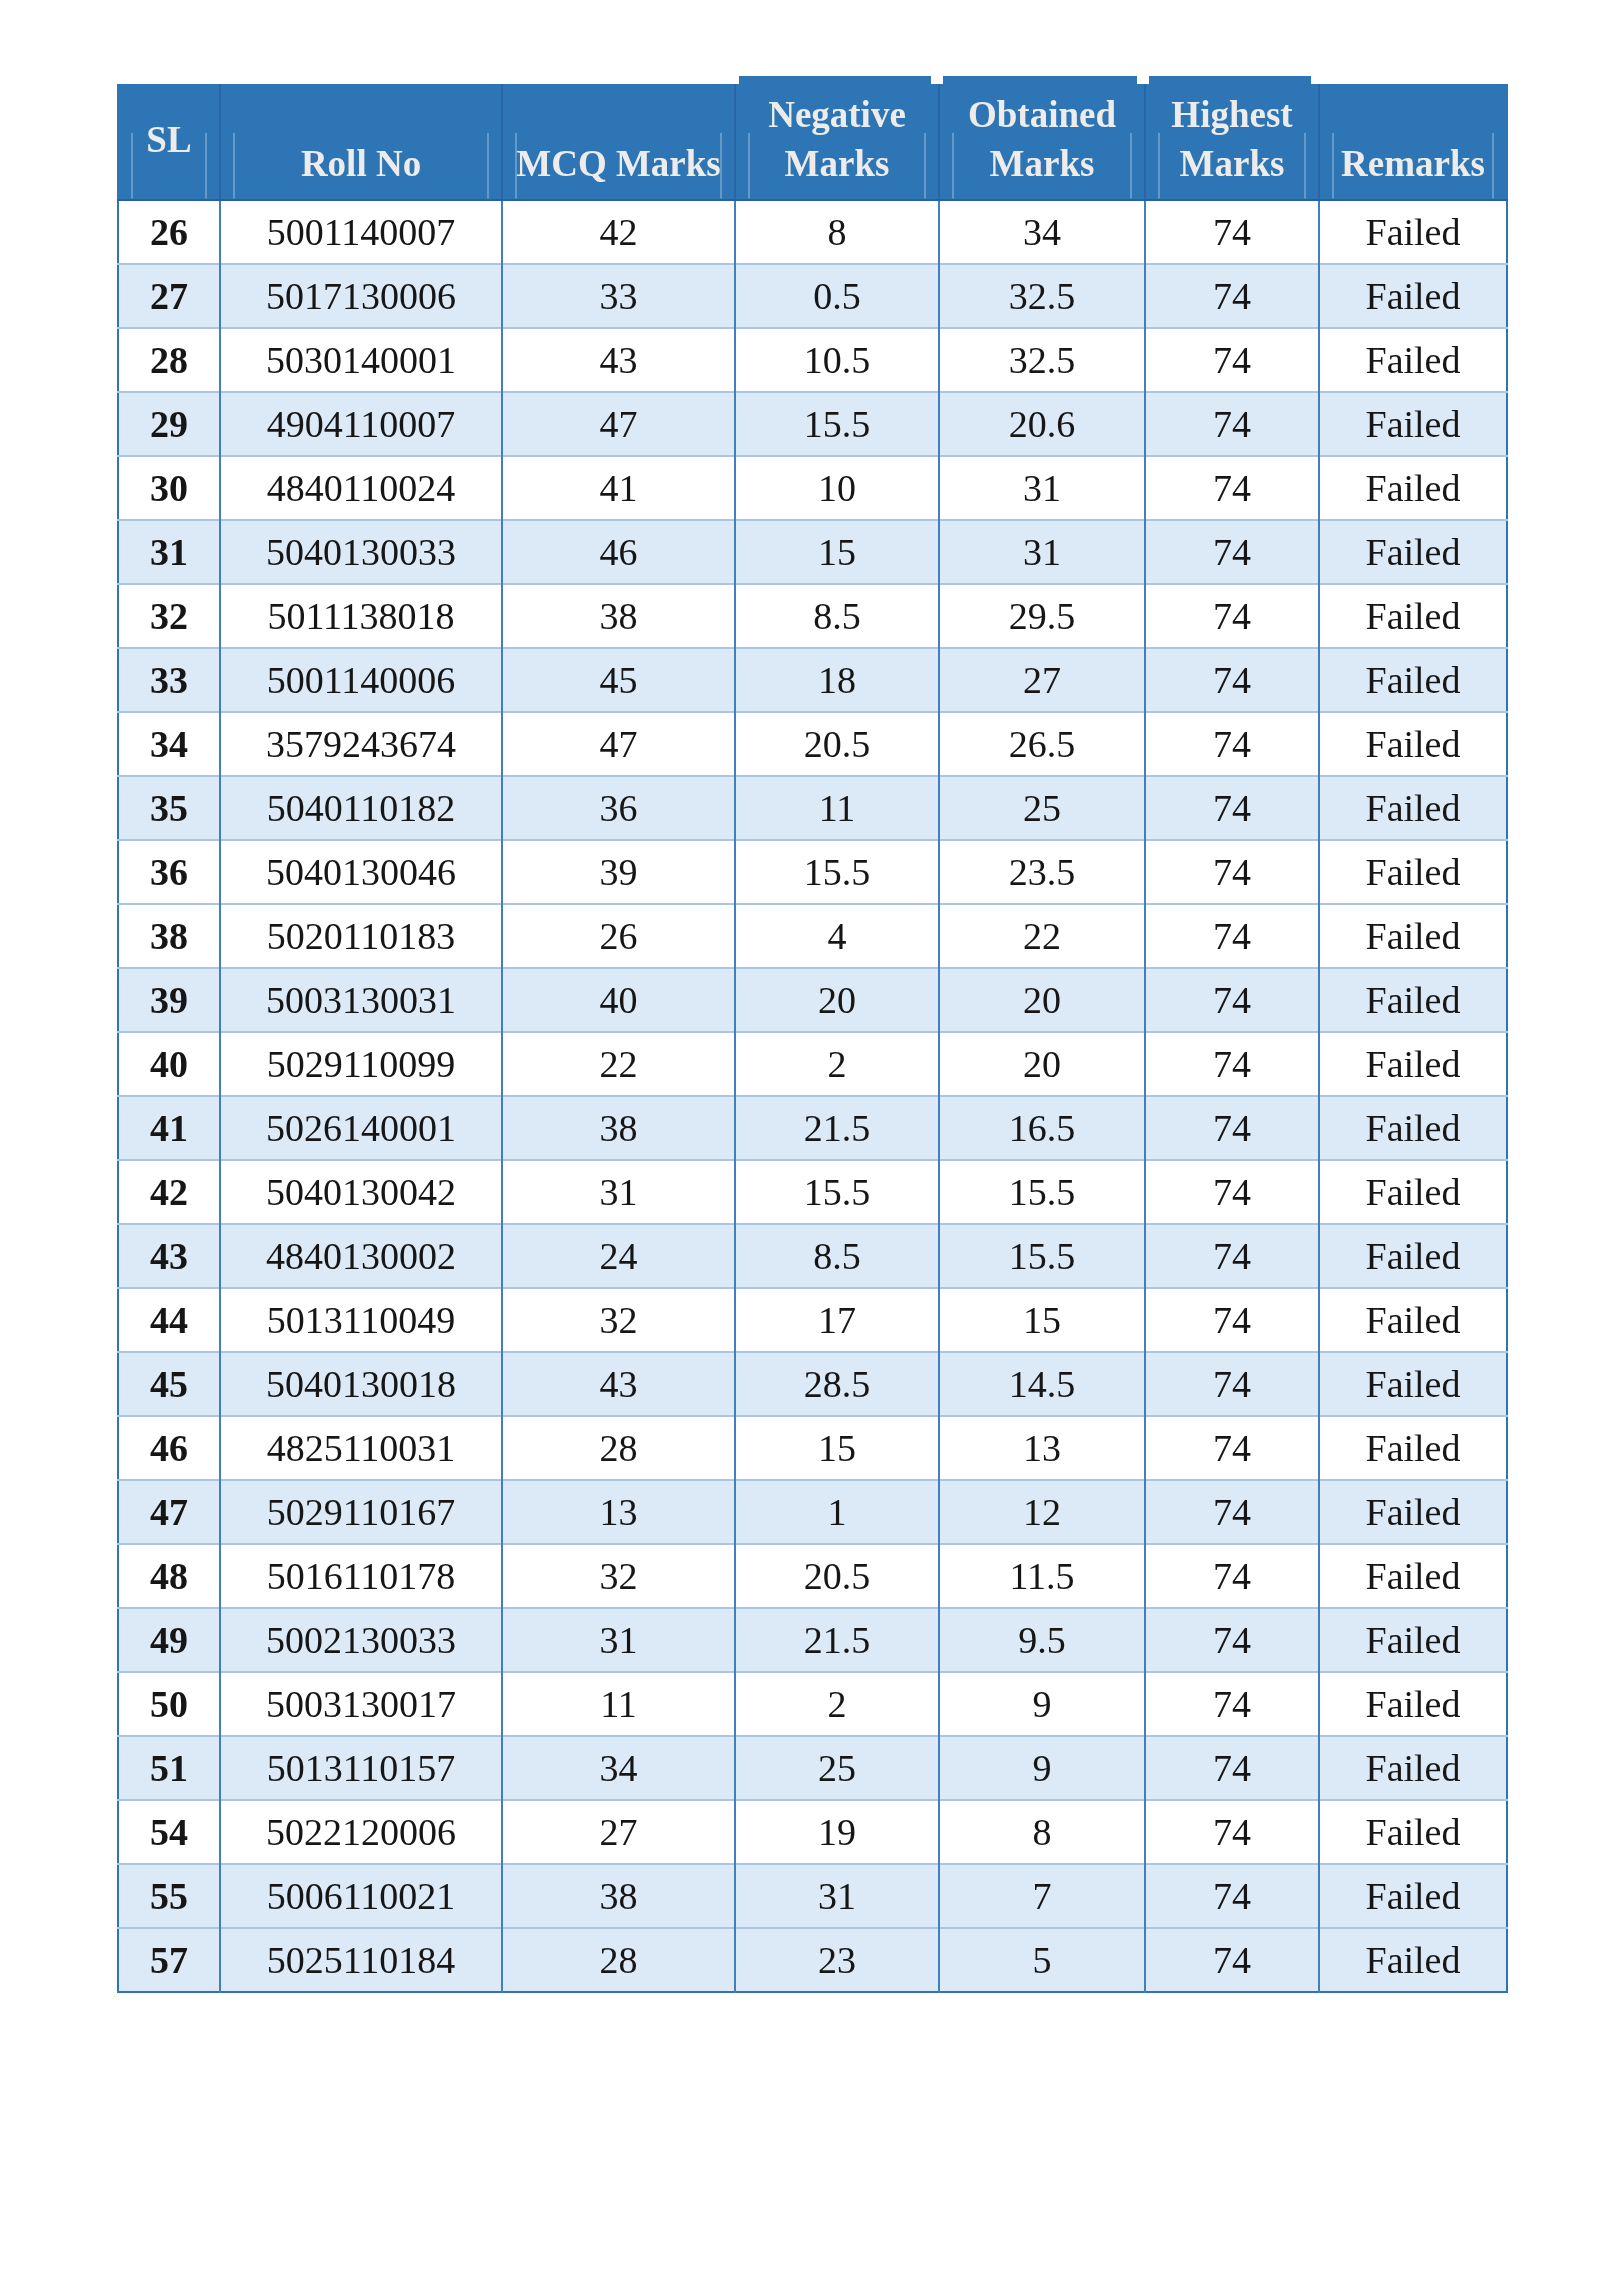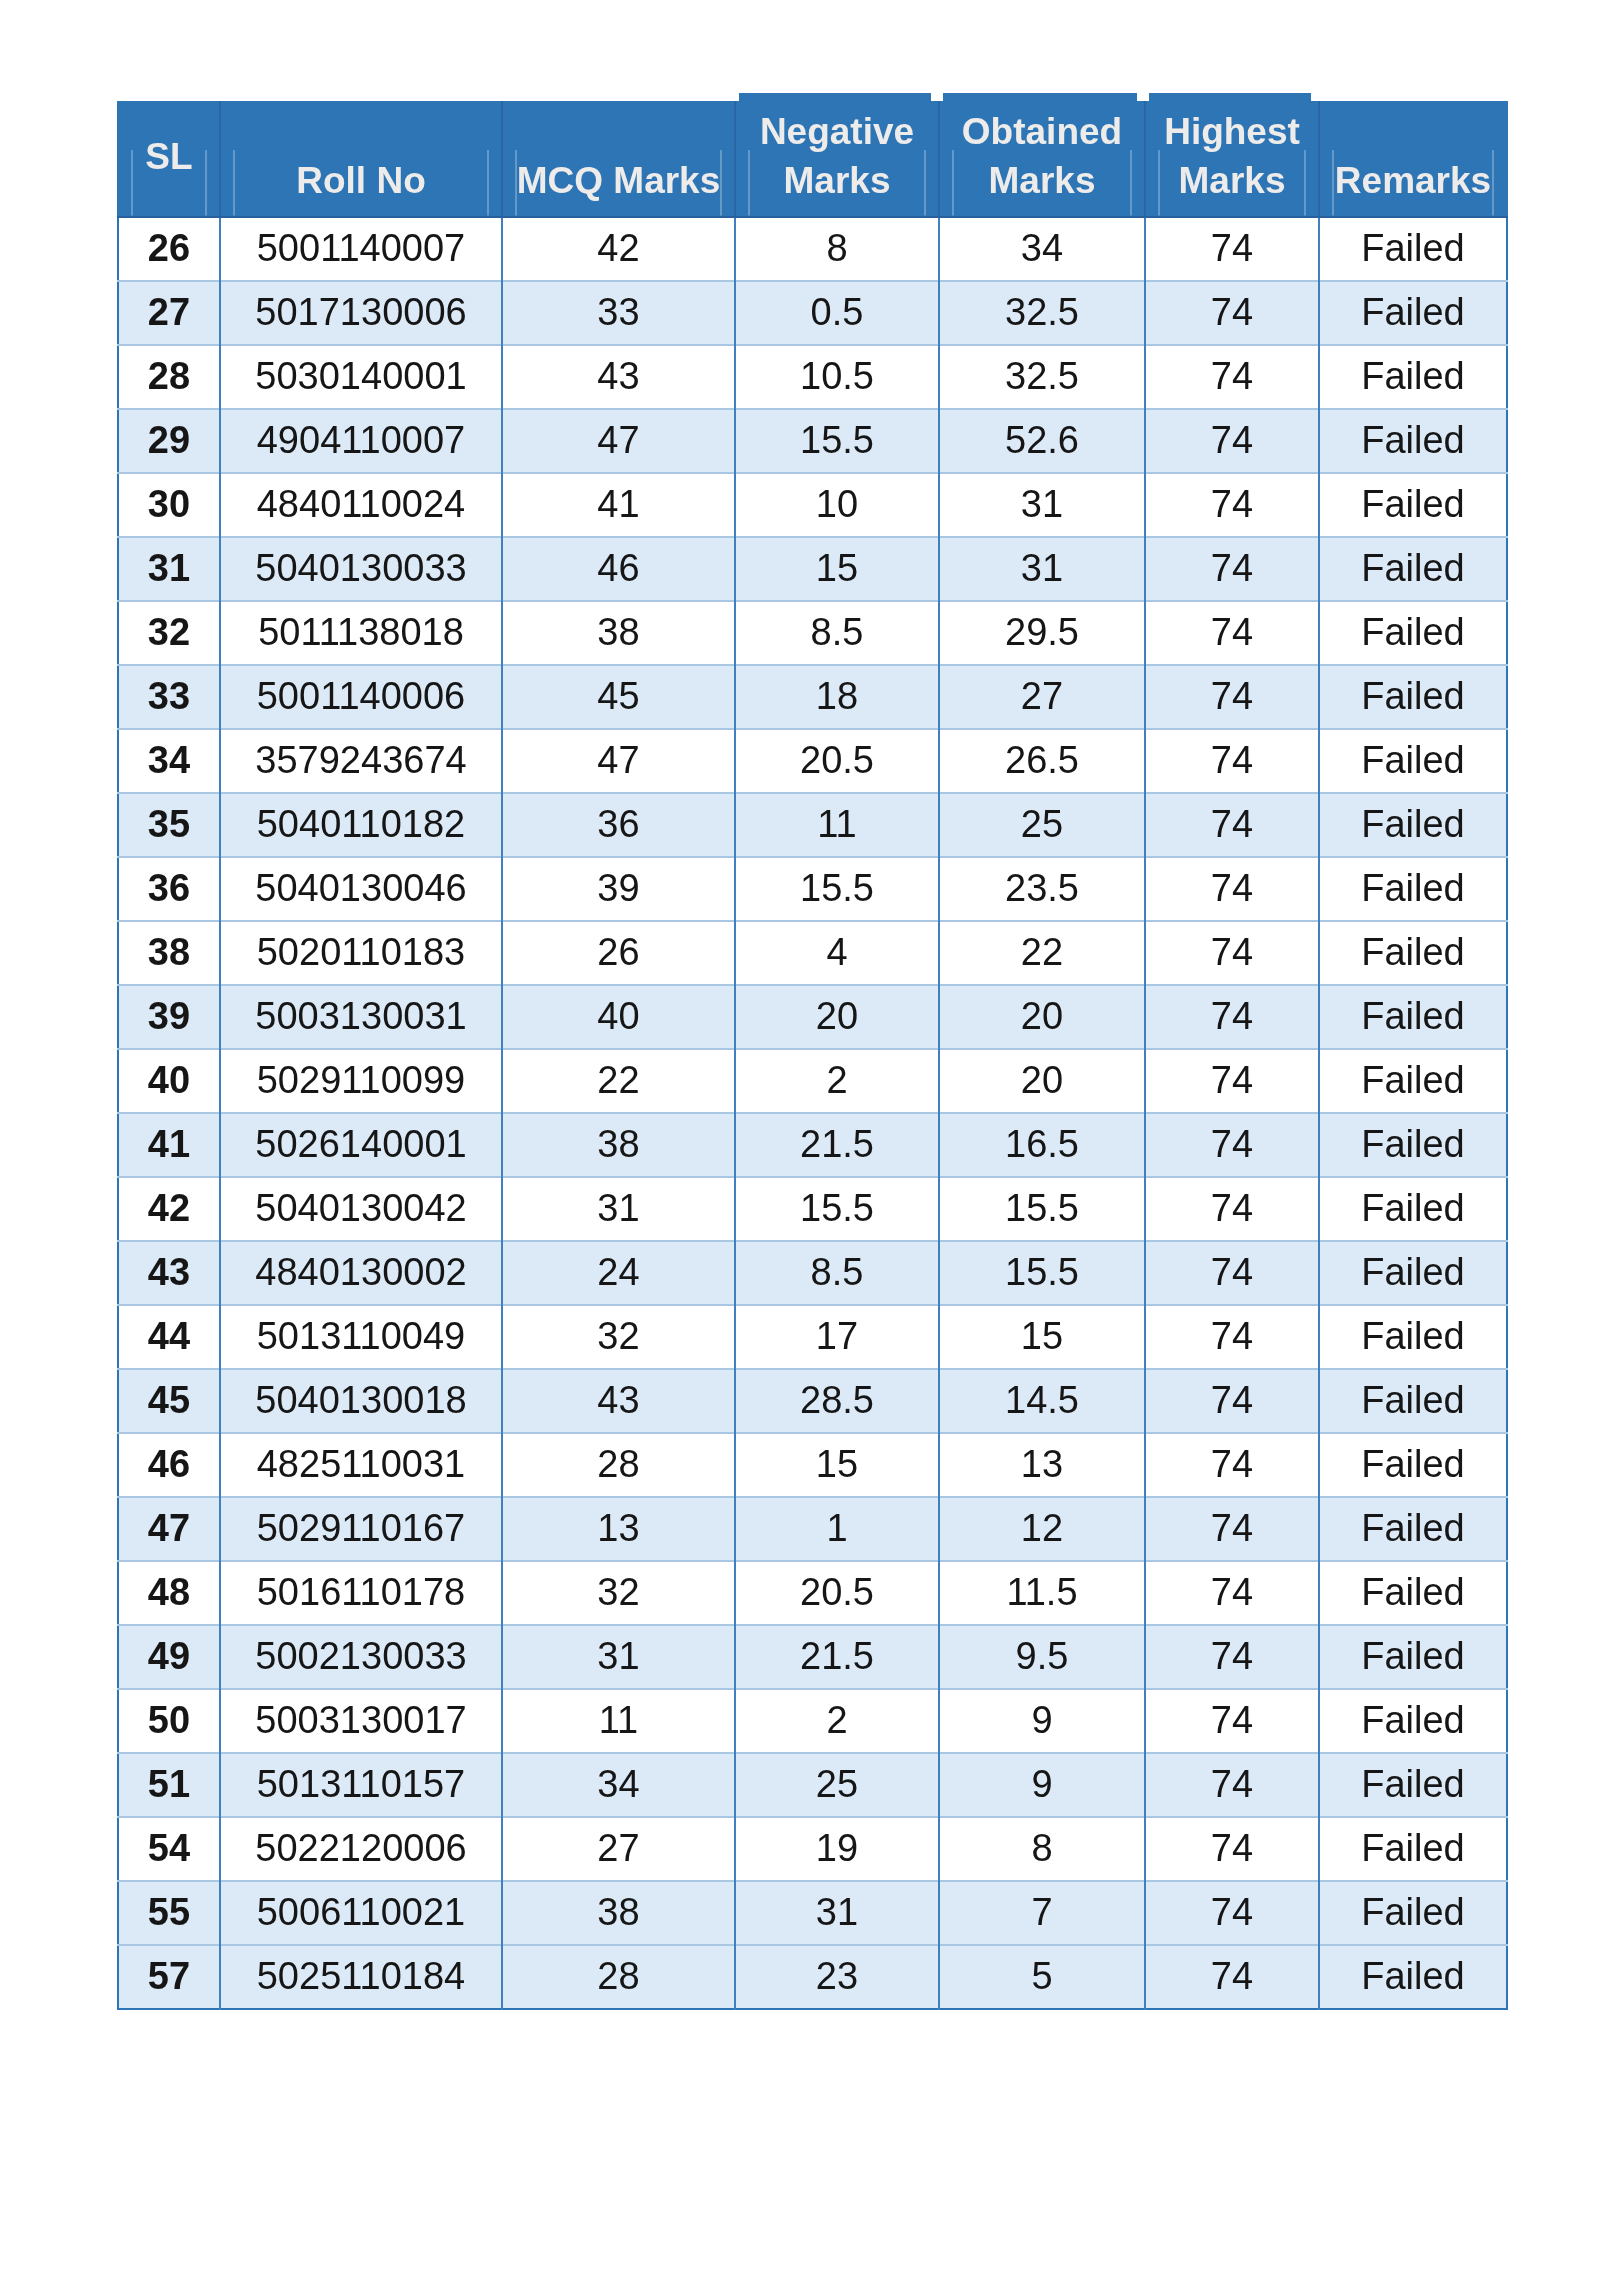--- a/index.html
+++ b/index.html
@@ -18,25 +18,26 @@
   body {
     width: 1621px;
     height: 2293px;
     background: #ffffff;
     position: relative;
     font-family: "Liberation Sans", sans-serif;
   }
   table.results {
     position: absolute;
     left: 117px;
-    top: 101px;
+    top: 84px;
     width: 1390px;
     table-layout: fixed;
     border-collapse: collapse;
     border: 2.9px solid var(--outer-border);
+    font-family: Liberation Serif, serif;
   }
   col.c-sl       { width: 102px; }
   col.c-roll     { width: 282px; }
   col.c-mcq      { width: 233px; }
   col.c-negative { width: 204px; }
   col.c-obtained { width: 206px; }
   col.c-highest  { width: 174px; }
   col.c-remarks  { width: 188px; }
 
   thead th {
@@ -139,21 +140,21 @@
         <td>10.5</td>
         <td>32.5</td>
         <td>74</td>
         <td>Failed</td>
       </tr>
       <tr class="band">
         <td>29</td>
         <td>4904110007</td>
         <td>47</td>
         <td>15.5</td>
-        <td>52.6</td>
+        <td>20.6</td>
         <td>74</td>
         <td>Failed</td>
       </tr>
       <tr>
         <td>30</td>
         <td>4840110024</td>
         <td>41</td>
         <td>10</td>
         <td>31</td>
         <td>74</td>

